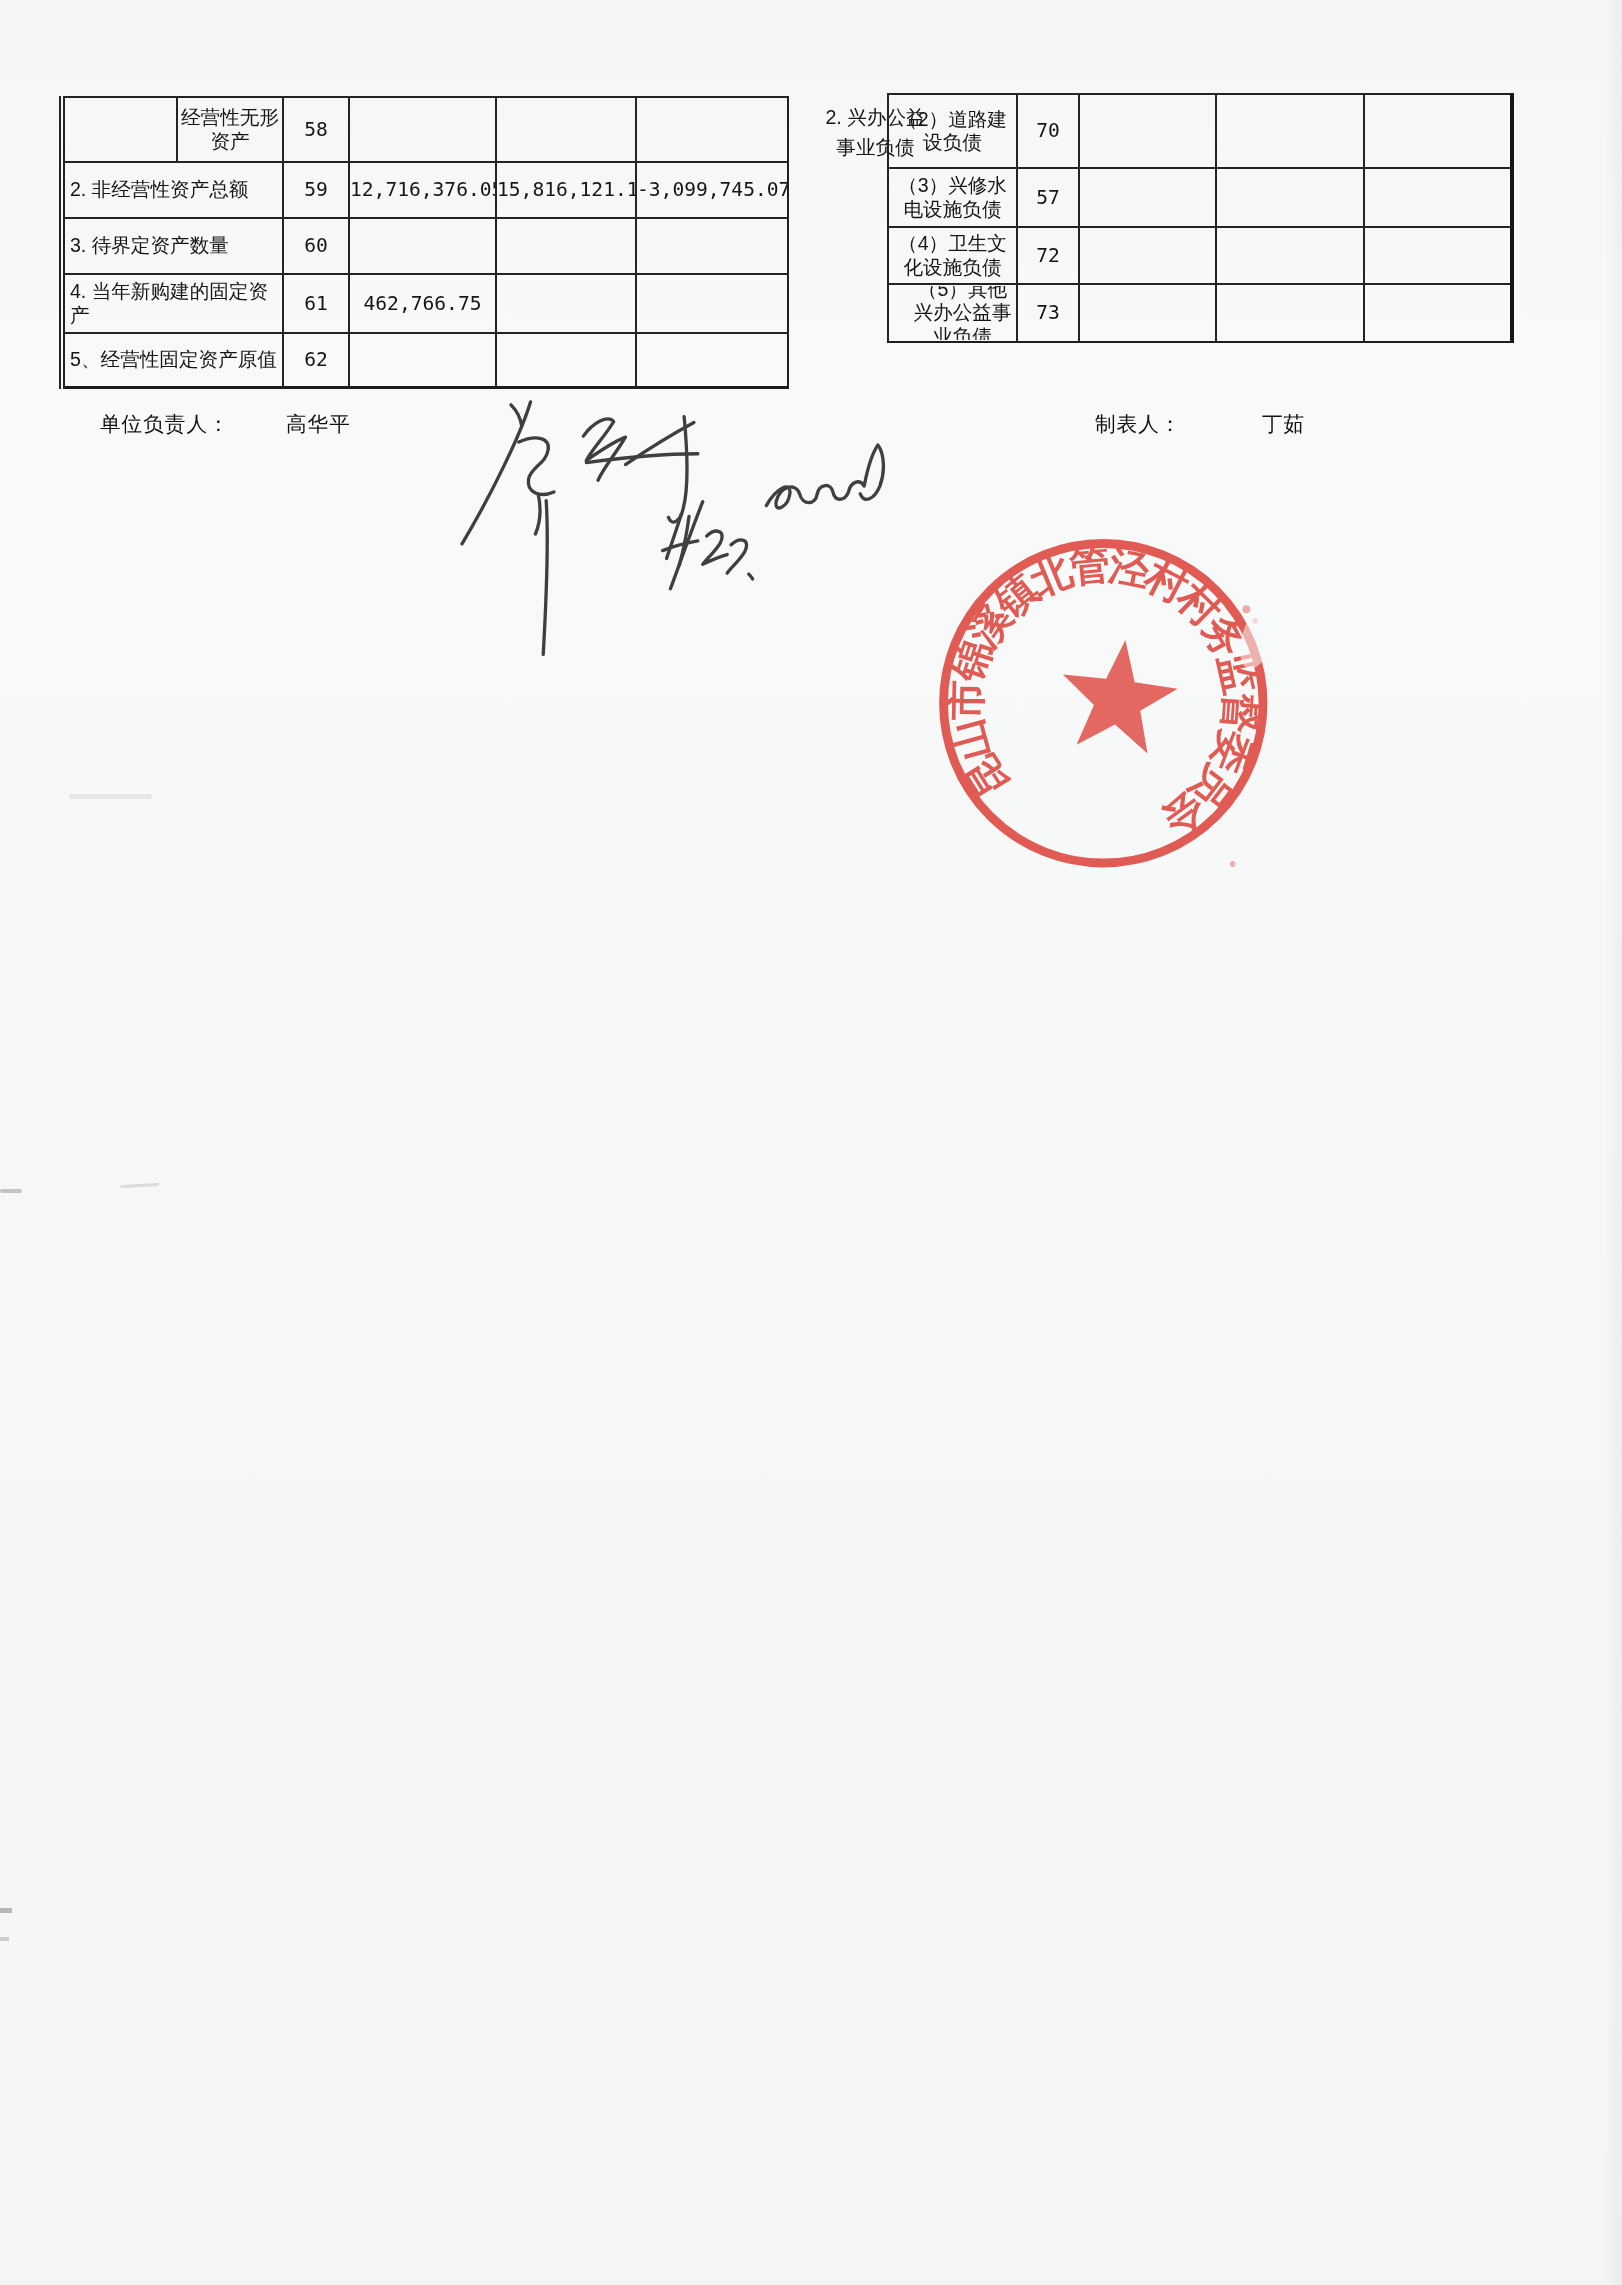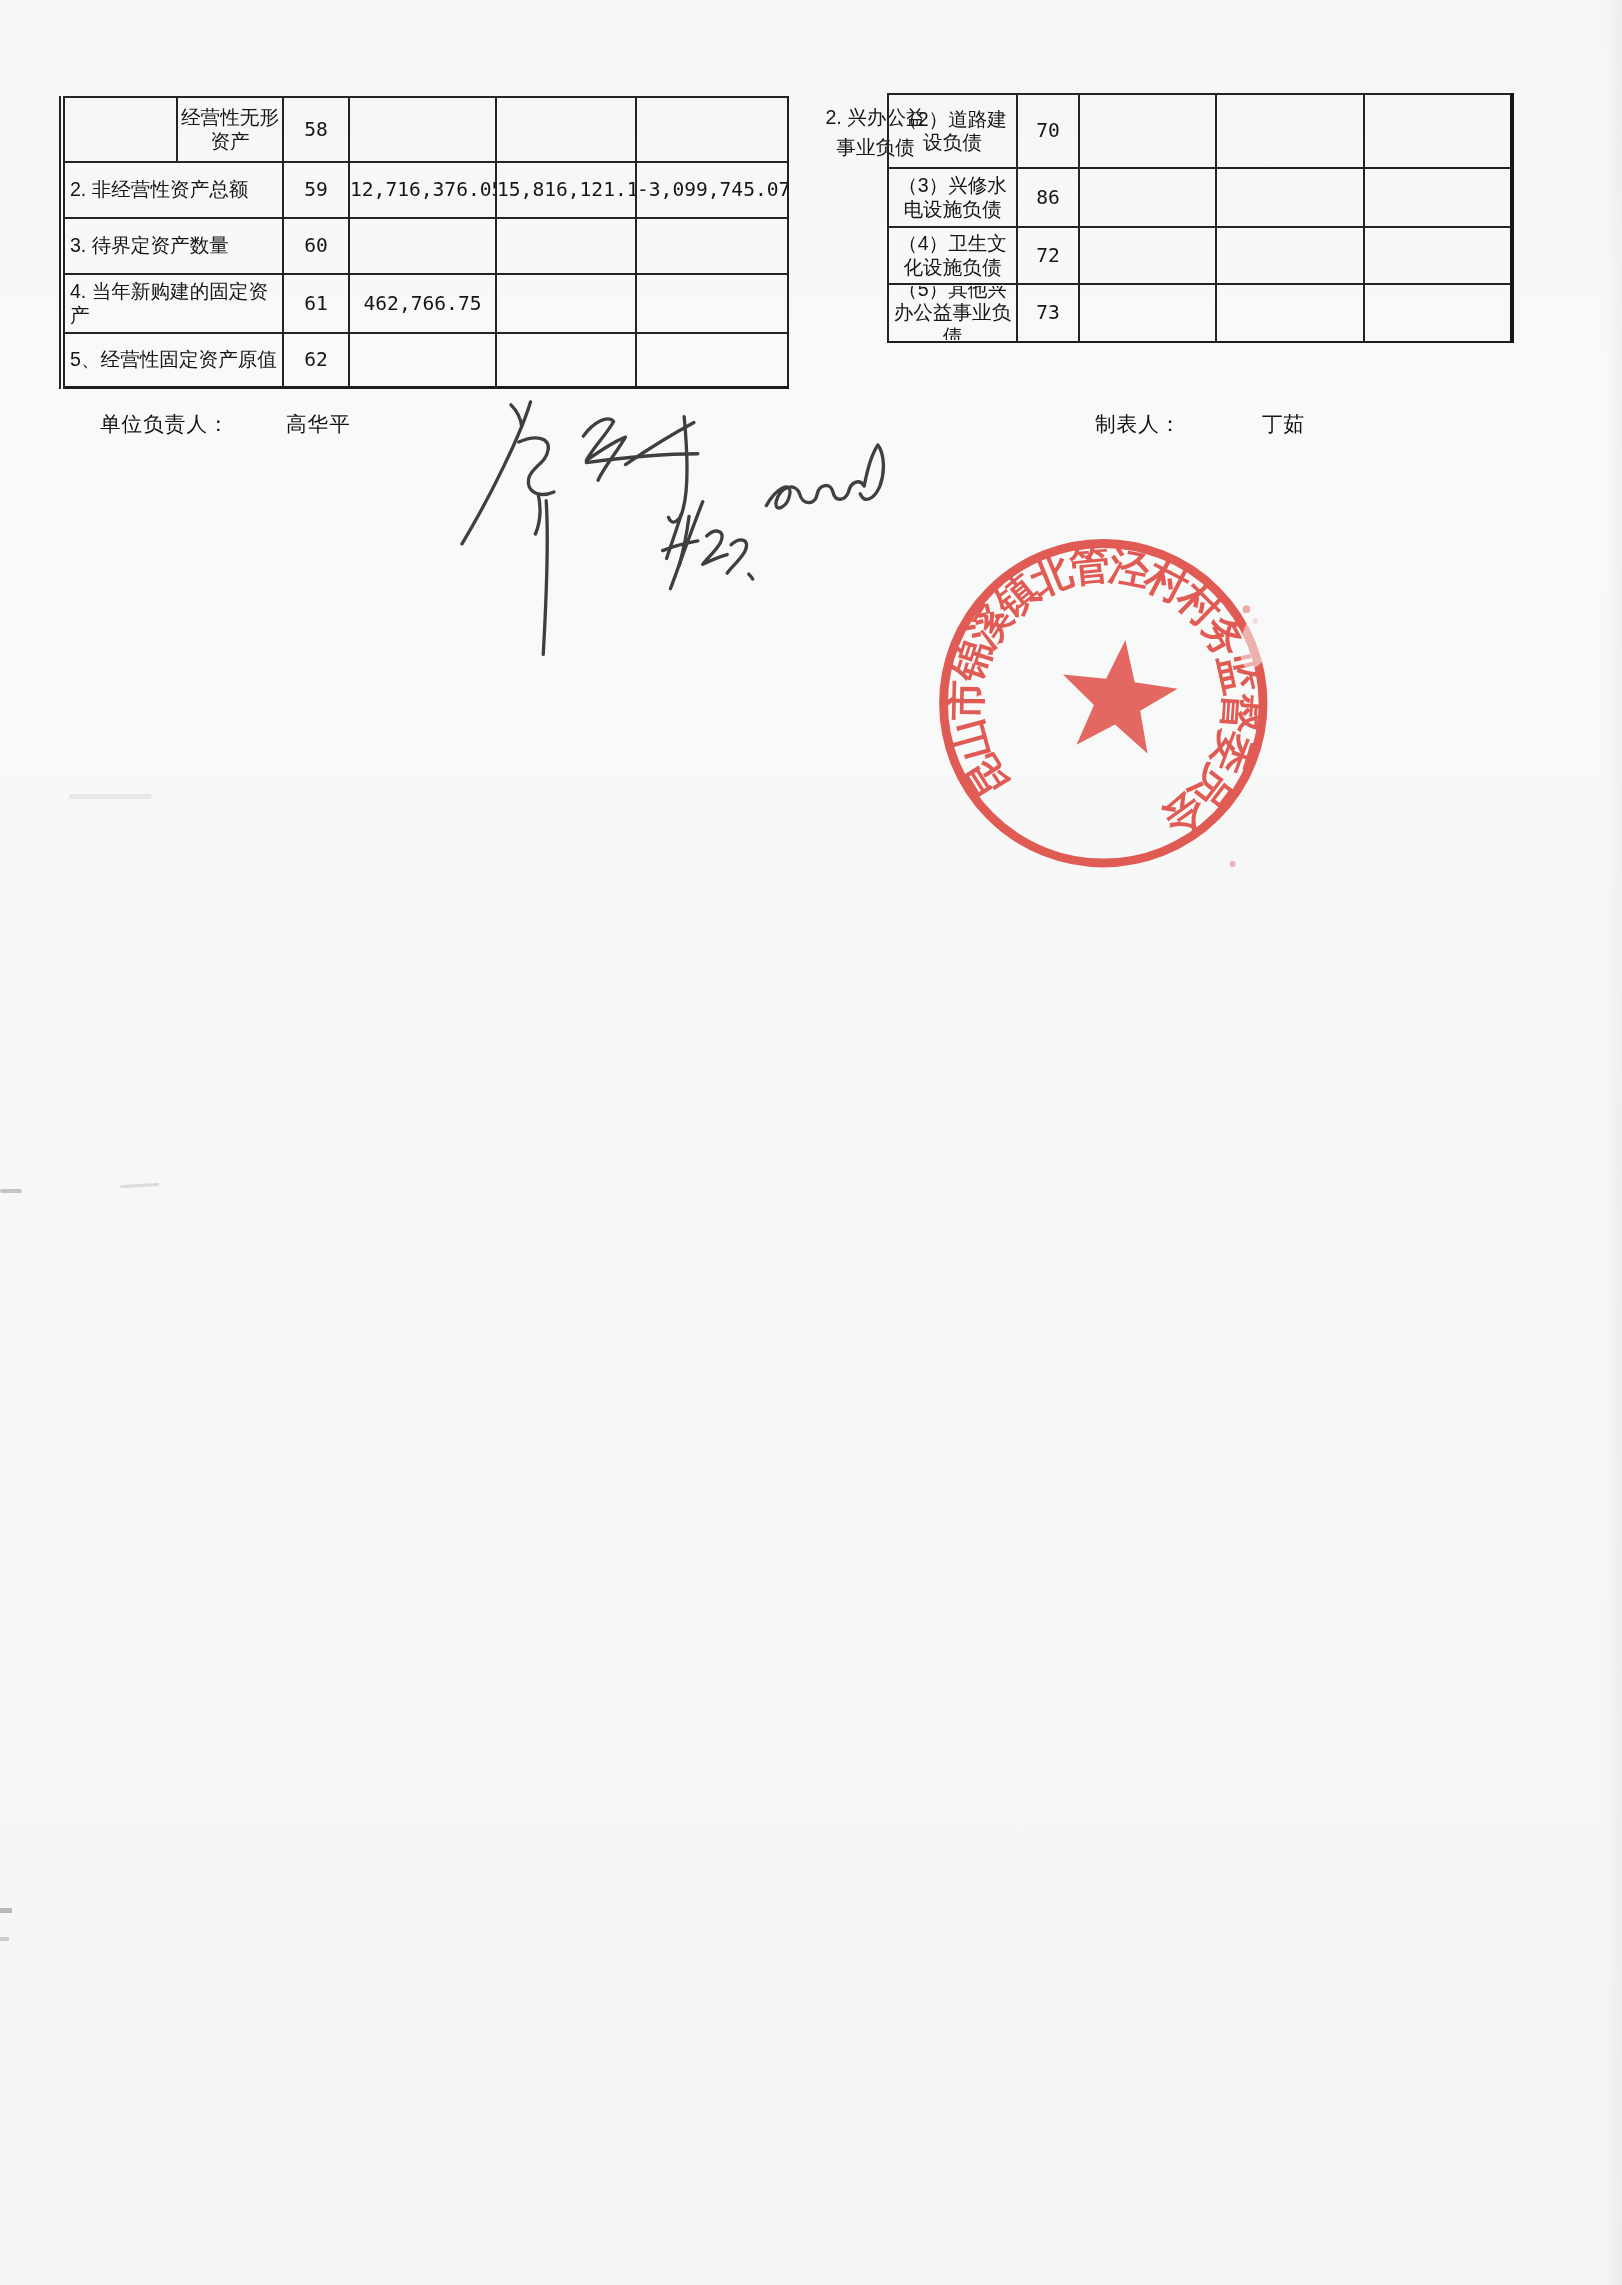--- a/index.html
+++ b/index.html
@@ -130,37 +130,37 @@
           </td>
       <td class="numcell">70</td>
       <td class="valcell"></td>
       <td class="valcell"></td>
       <td class="valcell last-col"></td>
     </tr>
     <tr style="height:59px;">
       <td>
             <div class="clip center">（3）兴修水电设施负债</div>
           </td>
-      <td class="numcell">86</td>
+      <td class="numcell">57</td>
       <td class="valcell"></td>
       <td class="valcell"></td>
       <td class="valcell last-col"></td>
     </tr>
     <tr style="height:57px;">
       <td>
             <div class="clip center">（4）卫生文化设施负债</div>
           </td>
       <td class="numcell">72</td>
       <td class="valcell"></td>
       <td class="valcell"></td>
       <td class="valcell last-col"></td>
     </tr>
     <tr class="rlast" style="height:58px;">
       <td>
-            <div class="clip center" style="max-height:54px;">（5）其他兴办公益事业负债</div>
+            <div class="clip center" style="max-height:54px;margin-left:20px;">（5）其他兴办公益事业负债</div>
           </td>
       <td class="numcell">73</td>
       <td class="valcell"></td>
       <td class="valcell"></td>
       <td class="valcell last-col"></td>
     </tr>
   </tbody>
     </table>
 
   <div class="footer-text" style="left:100px; top:410px;">单位负责人：</div>

